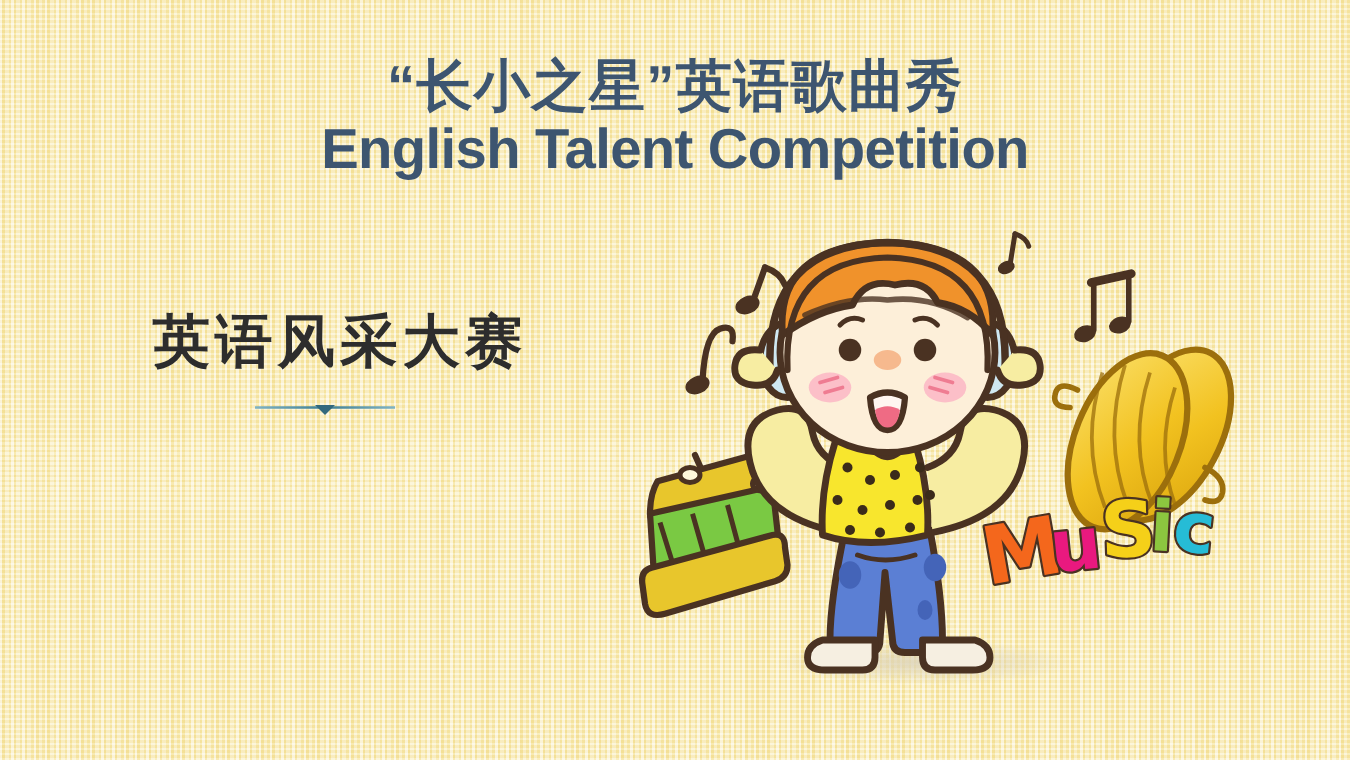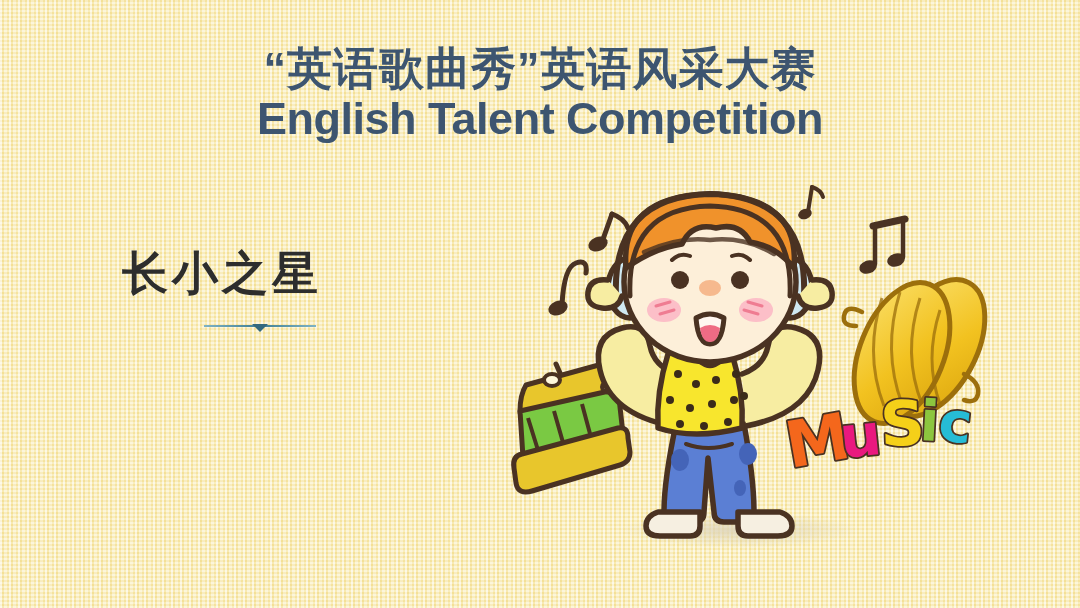--- a/index.html
+++ b/index.html
@@ -105,26 +105,26 @@
   #illustration svg { display: block; width: 100%; height: 100%; }
 </style>
 </head>
 <body>
 
 <div id="slide">
 
   <div id="slide-texture"></div>
 
   <div id="title-block">
-    <div class="title-cn">“英语歌曲秀”英语风采大赛</div>
+    <div class="title-cn">“长小之星”英语歌曲秀</div>
     <div class="title-en">English Talent Competition</div>
   </div>
 
   <div id="subtitle-block">
-    <div class="subtitle-text">长小之星</div>
+    <div class="subtitle-text">英语风采大赛</div>
     <div id="subtitle-divider">
       <div class="rule"></div>
       <div class="diamond"></div>
     </div>
   </div>
 
   <div id="illustration">
     <svg viewBox="0 0 500 410" xmlns="http://www.w3.org/2000/svg">
       <defs>
         <radialGradient id="gShadow" cx="50%" cy="50%" r="50%">

